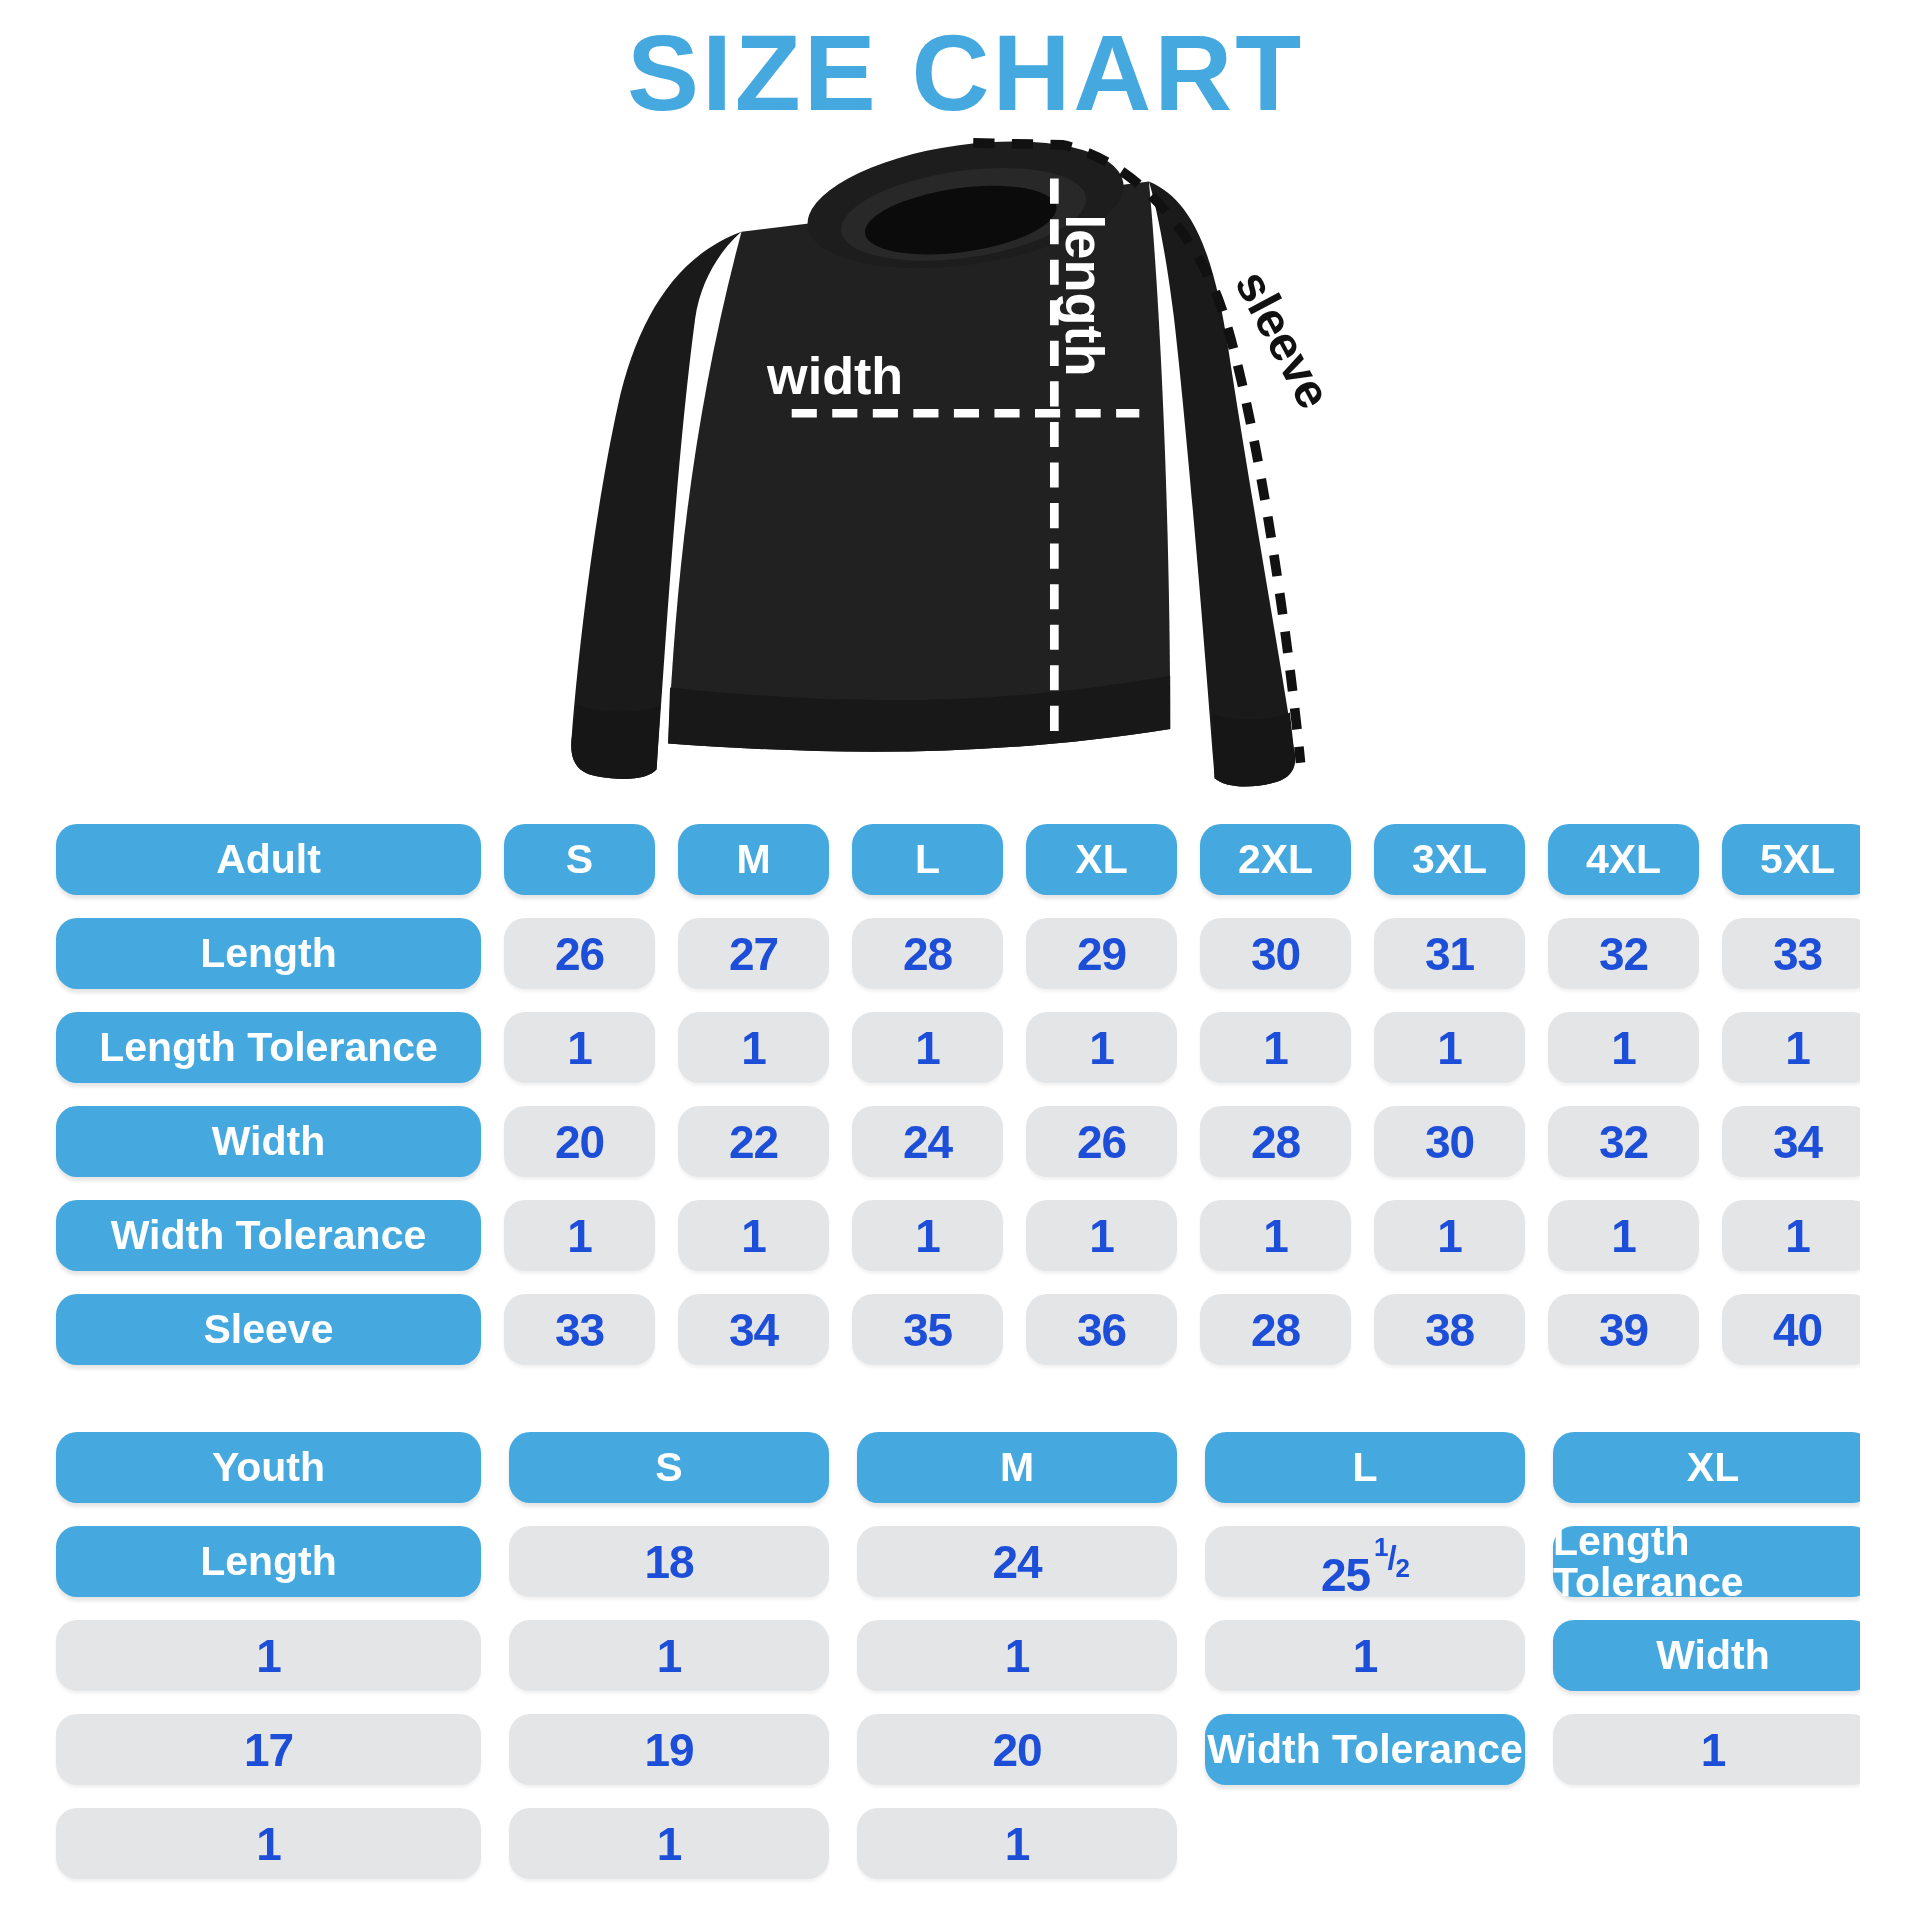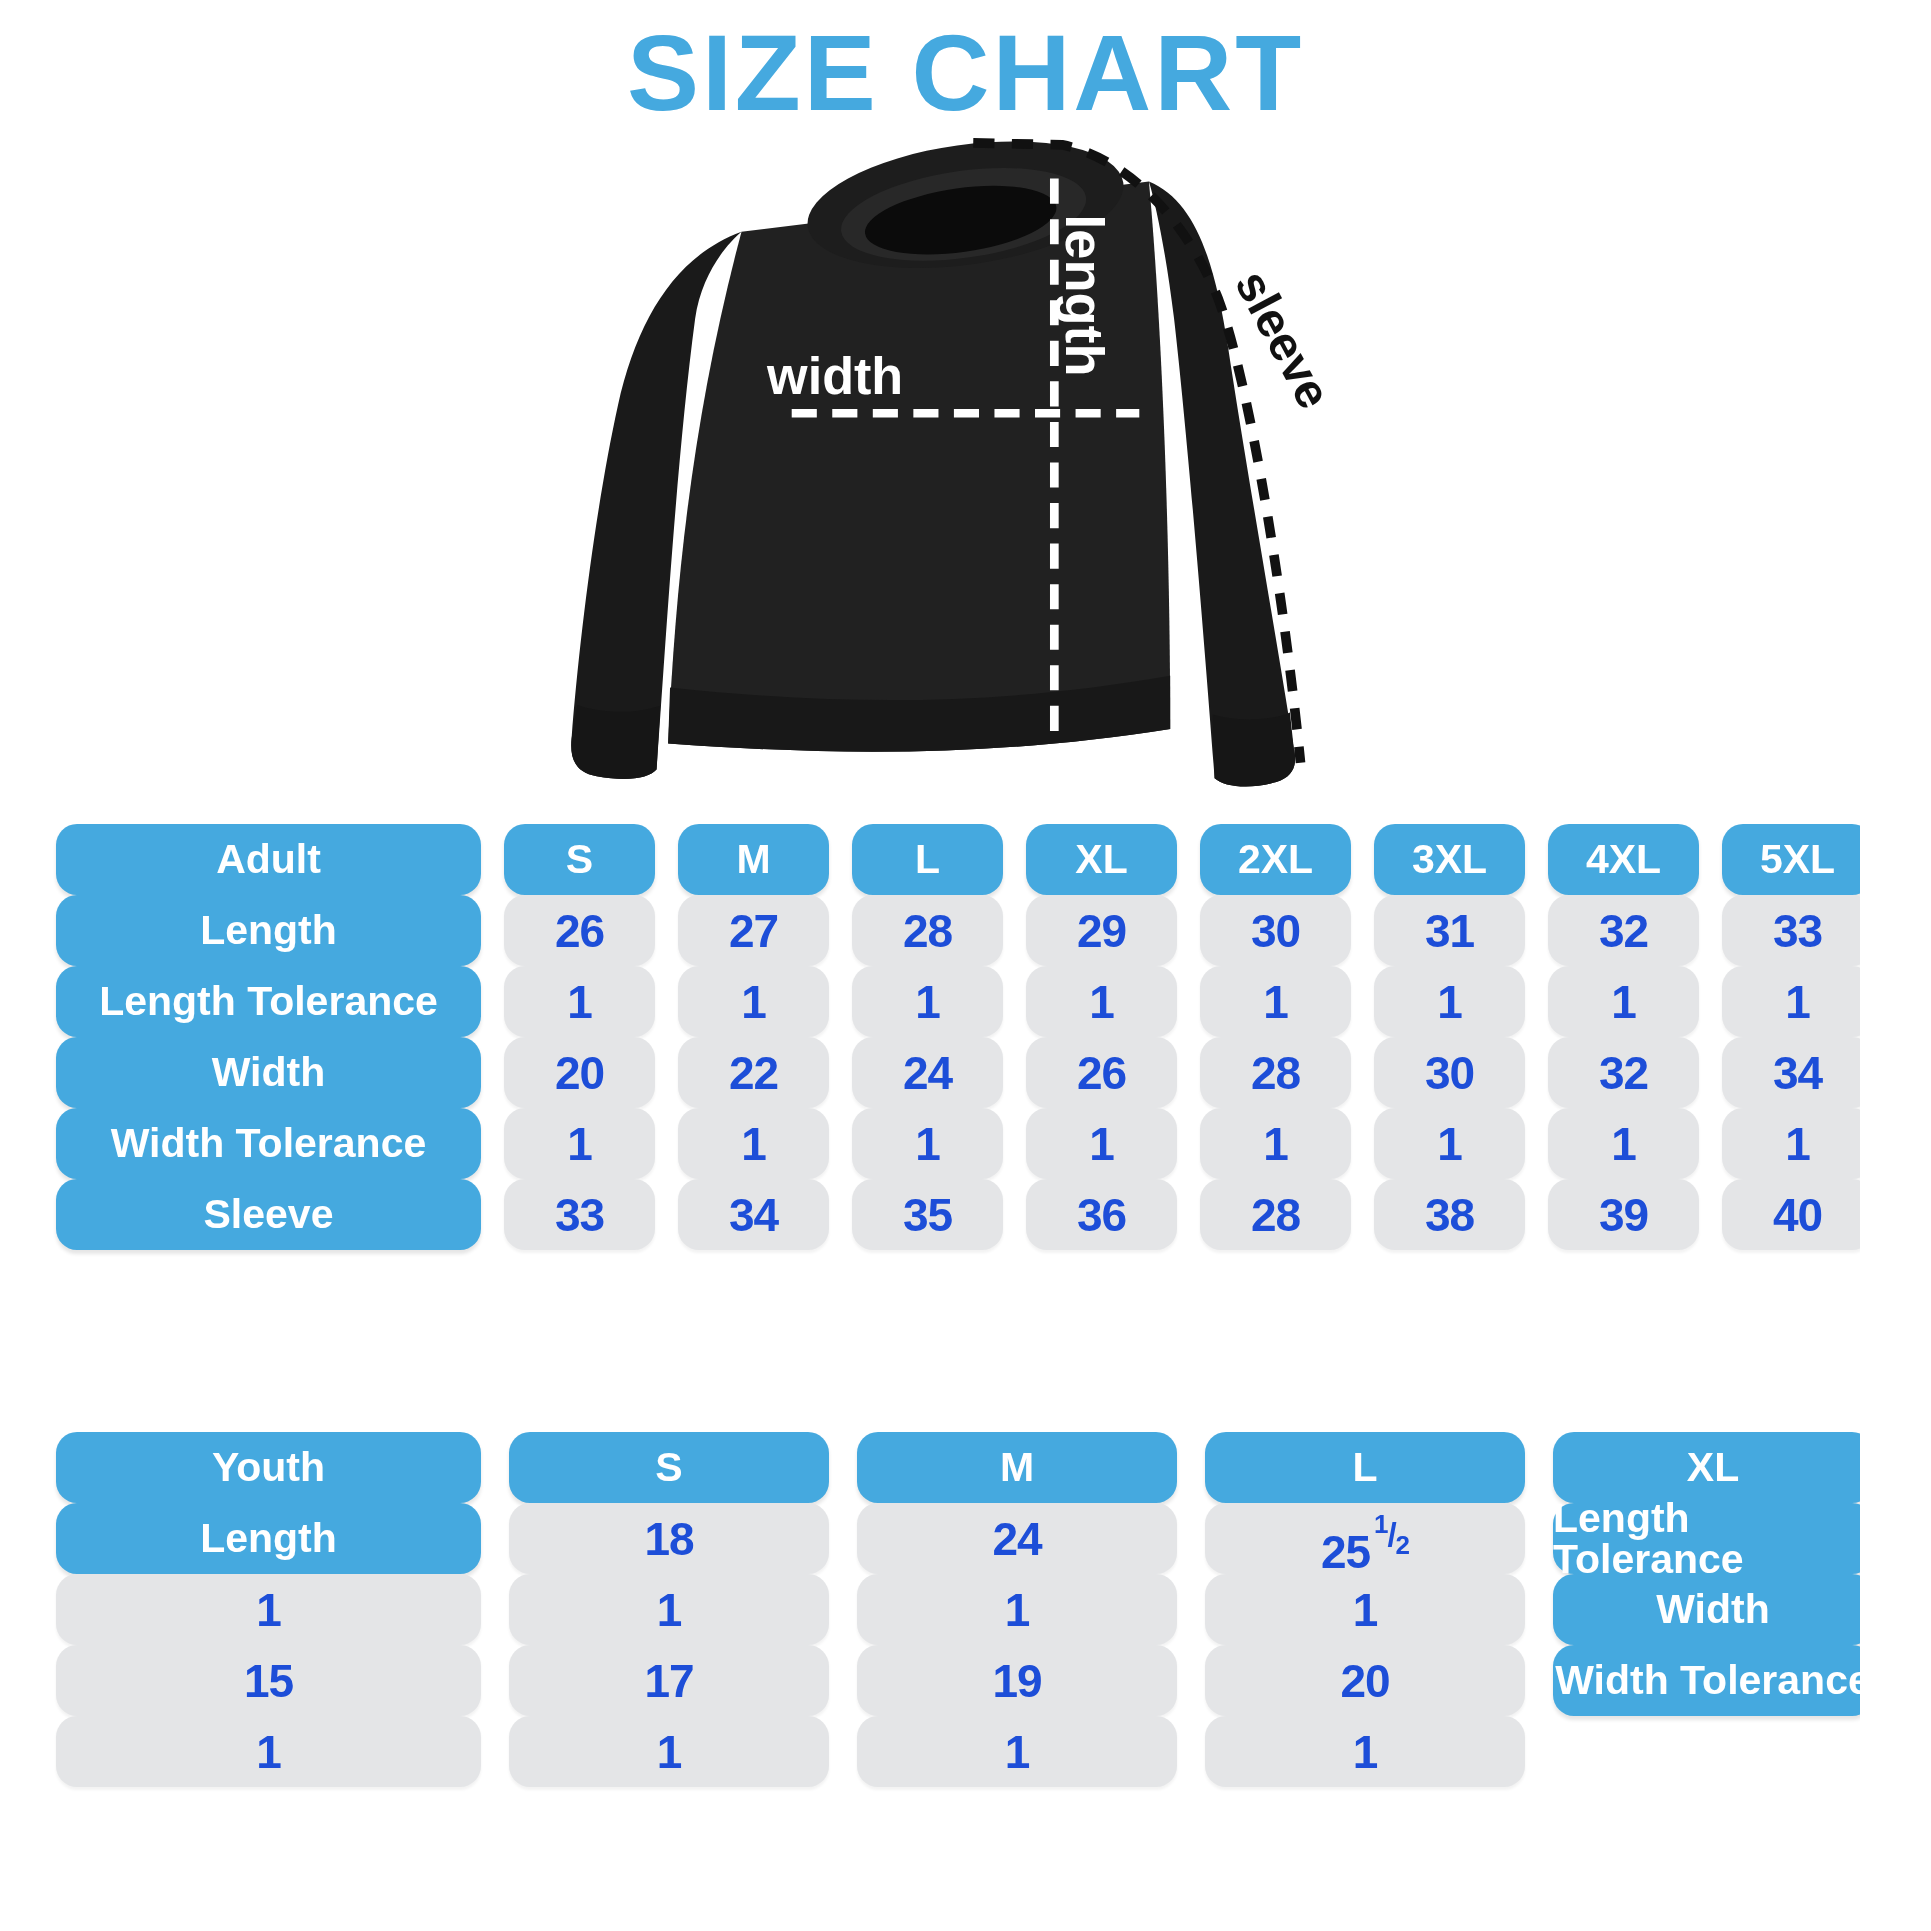--- a/index.html
+++ b/index.html
@@ -8,21 +8,21 @@
     font-family:"Liberation Sans", sans-serif; overflow:hidden;
   }
   .page-title {
     position:absolute; top:9.7px; left:0; width:1931px;
     text-align:center; font-size:108px; font-weight:800;
     letter-spacing:2.9px; color:var(--accent,#45a9df); margin:0;
   }
   .diagram-svg { position:absolute; left:0; top:0; }
   .diagram-label { font-family:"Liberation Sans", sans-serif; font-weight:bold; }
 
-  .size-table { position:absolute; display:grid; }
+  .size-table { position:absolute; display:grid; row-gap:23px; }
   .size-table.adult {
     left:56px; top:824px;
     grid-template-columns:425px repeat(8,151px); column-gap:23px;
   }
   .size-table.youth {
     left:56px; top:1432px;
     grid-template-columns:425px repeat(4,320px); column-gap:28px;
   }
   .pill {
     height:71px; border-radius:21px;
@@ -158,21 +158,20 @@
         <span class="fn">1</span>
         <span class="fslash">/</span>
         <span class="fd">2</span>
       </div>
       <div class="pill blue">Length Tolerance</div>
       <div class="pill cell">1</div>
       <div class="pill cell">1</div>
       <div class="pill cell">1</div>
       <div class="pill cell">1</div>
       <div class="pill blue">Width</div>
-      <div class="pill cell">15</div>
       <div class="pill cell">17</div>
       <div class="pill cell">19</div>
       <div class="pill cell">20</div>
       <div class="pill blue">Width Tolerance</div>
       <div class="pill cell">1</div>
       <div class="pill cell">1</div>
       <div class="pill cell">1</div>
       <div class="pill cell">1</div>
     </div>
 

